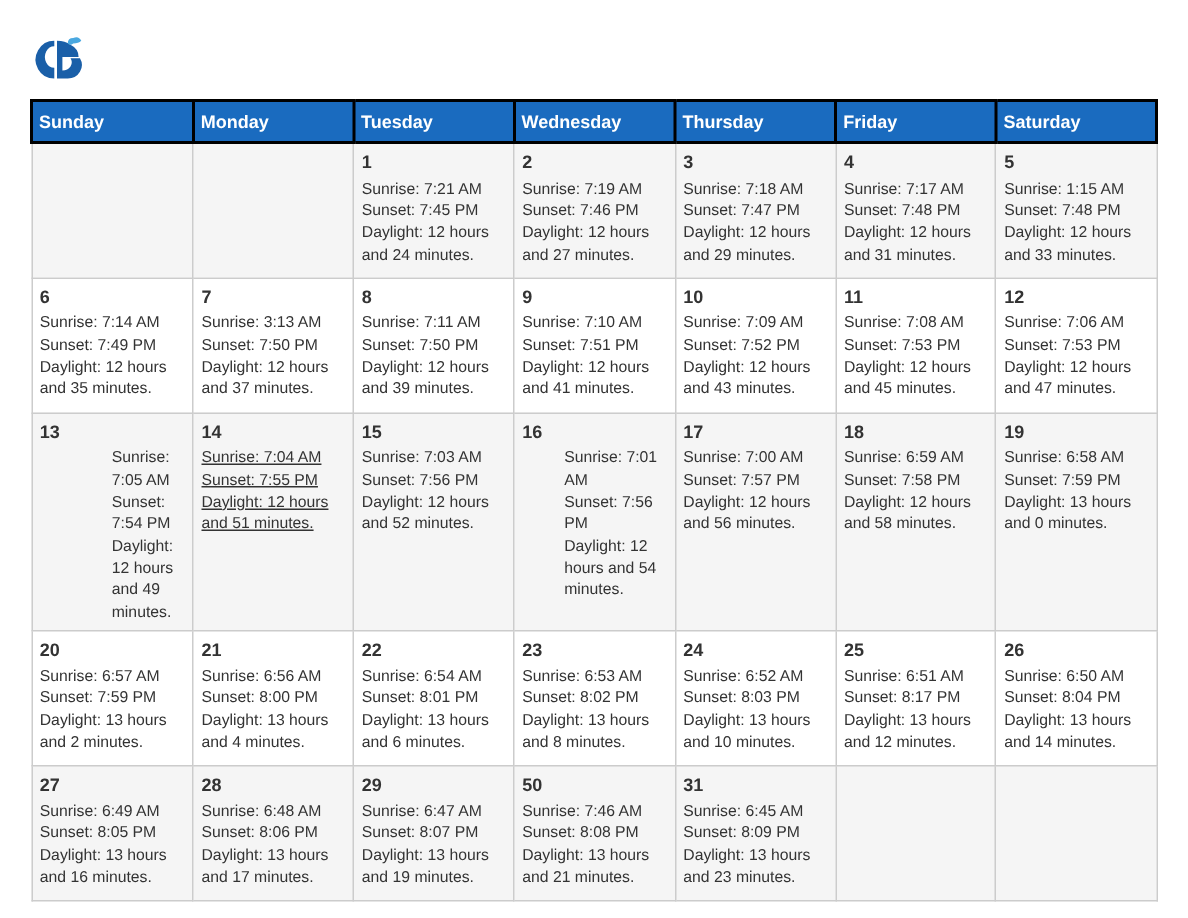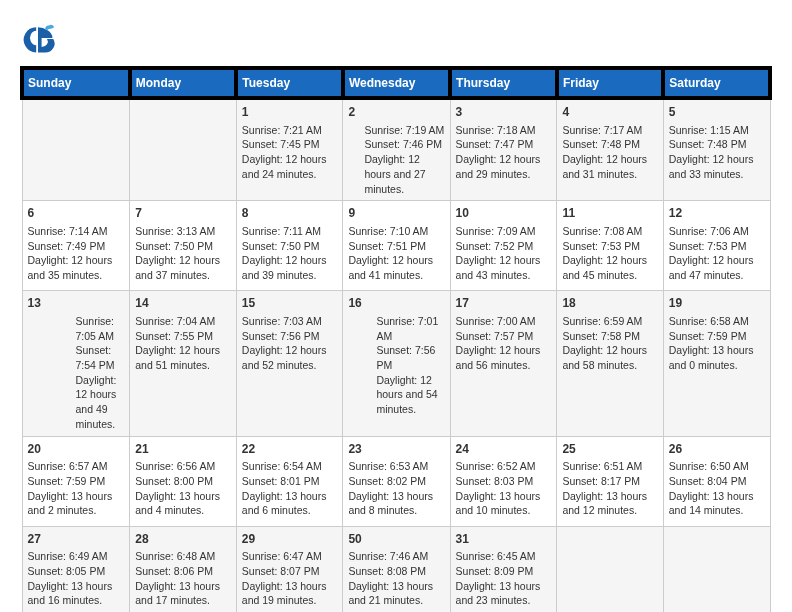--- a/index.html
+++ b/index.html
@@ -49,21 +49,21 @@
       border-collapse: collapse;
       font-size: 11px;
     }
     thead tr th {
       background-color: #1a6bbf;
       color: #fff;
       padding: 6px 4px;
       text-align: left;
       font-weight: bold;
       font-size: 12px;
-      border: 4px solid #000000;
+      border: 2px solid #000000;
     }
     tbody tr td {
       border: 1px solid #ccc;
       padding: 4px 5px;
       vertical-align: top;
       width: 108px;
       min-height: 70px;
       height: 90px;
       color: #333;
       line-height: 1.4;
@@ -123,21 +123,21 @@
         <td></td>
         <td></td>
         <td>
           <span class="day-num">1</span>
           <div class="cell-content" style="white-space: pre-line;">Sunrise: 7:21 AM
 Sunset: 7:45 PM
 Daylight: 12 hours and 24 minutes.</div>
         </td>
         <td>
           <span class="day-num">2</span>
-          <div class="cell-content" style="white-space: pre-line; margin-left: 16px;">Sunrise: 7:19 AM
+          <div class="cell-content" style="white-space: pre-line;">Sunrise: 7:19 AM
 Sunset: 7:46 PM
 Daylight: 12 hours and 27 minutes.</div>
         </td>
         <td>
           <span class="day-num">3</span>
           <div class="cell-content" style="white-space: pre-line;">Sunrise: 7:18 AM
 Sunset: 7:47 PM
 Daylight: 12 hours and 29 minutes.</div>
         </td>
         <td>
@@ -199,21 +199,21 @@
       </tr>
       <tr>
         <td>
           <span class="day-num">13</span>
           <div class="cell-content" style="white-space: pre-line; margin-left: 48px;">Sunrise: 7:05 AM
 Sunset: 7:54 PM
 Daylight: 12 hours and 49 minutes.</div>
         </td>
         <td>
           <span class="day-num">14</span>
-          <div class="cell-content" style="white-space: pre-line;">Sunrise: 7:04 AM
+          <div class="cell-content" style="white-space: pre-line; text-decoration: underline;">Sunrise: 7:04 AM
 Sunset: 7:55 PM
 Daylight: 12 hours and 51 minutes.</div>
         </td>
         <td>
           <span class="day-num">15</span>
           <div class="cell-content" style="white-space: pre-line;">Sunrise: 7:03 AM
 Sunset: 7:56 PM
 Daylight: 12 hours and 52 minutes.</div>
         </td>
         <td>

